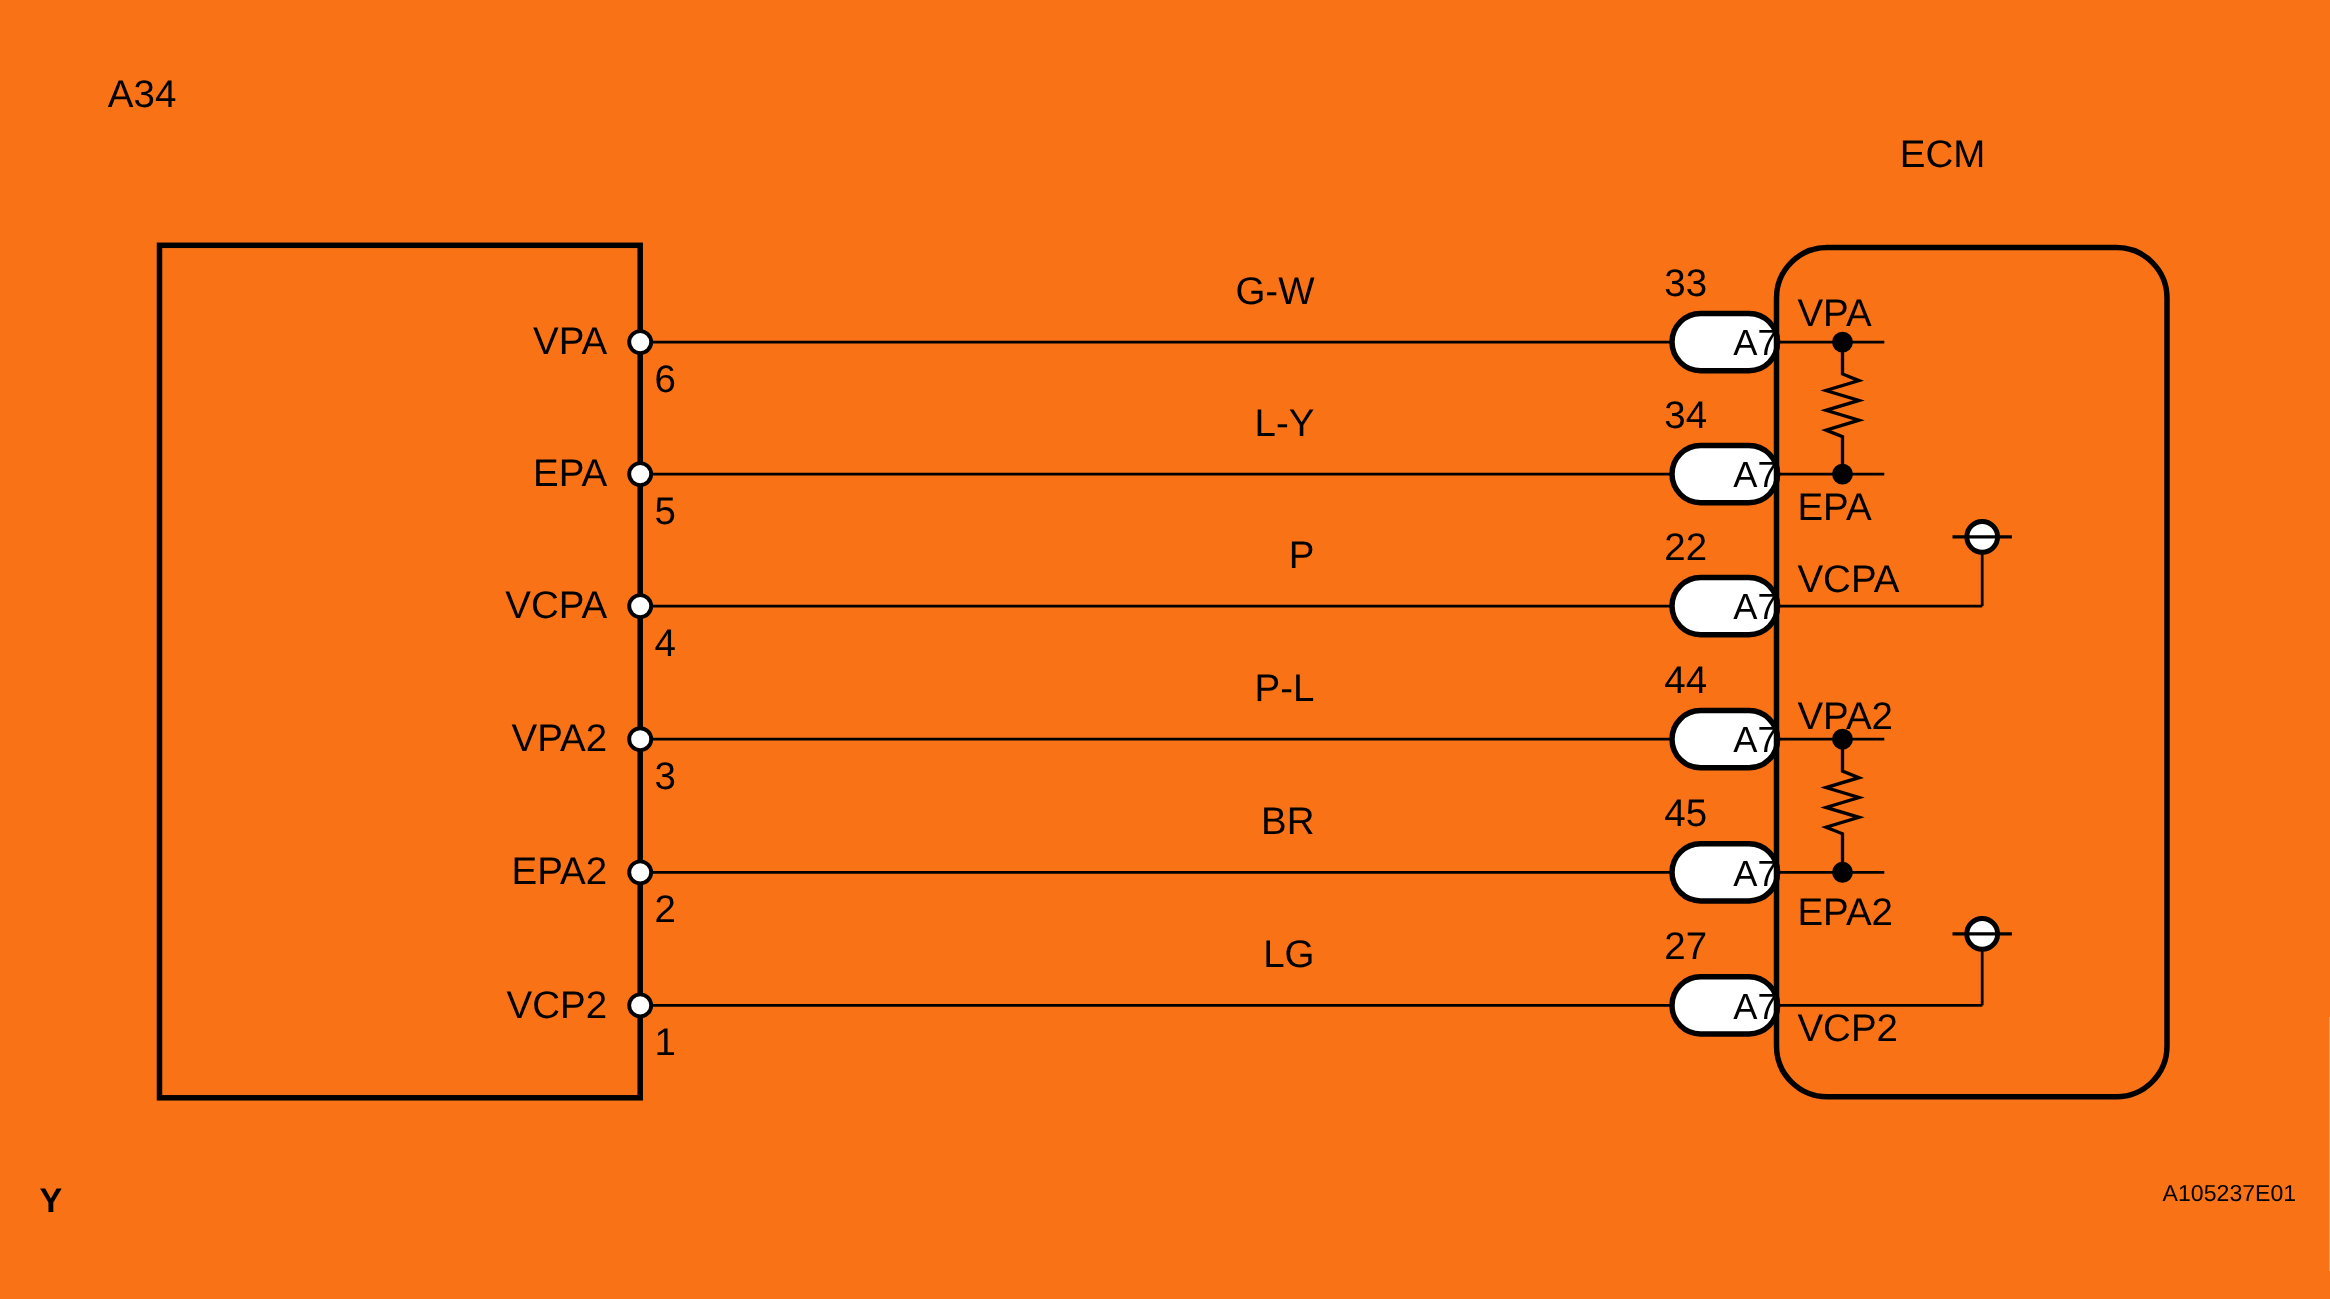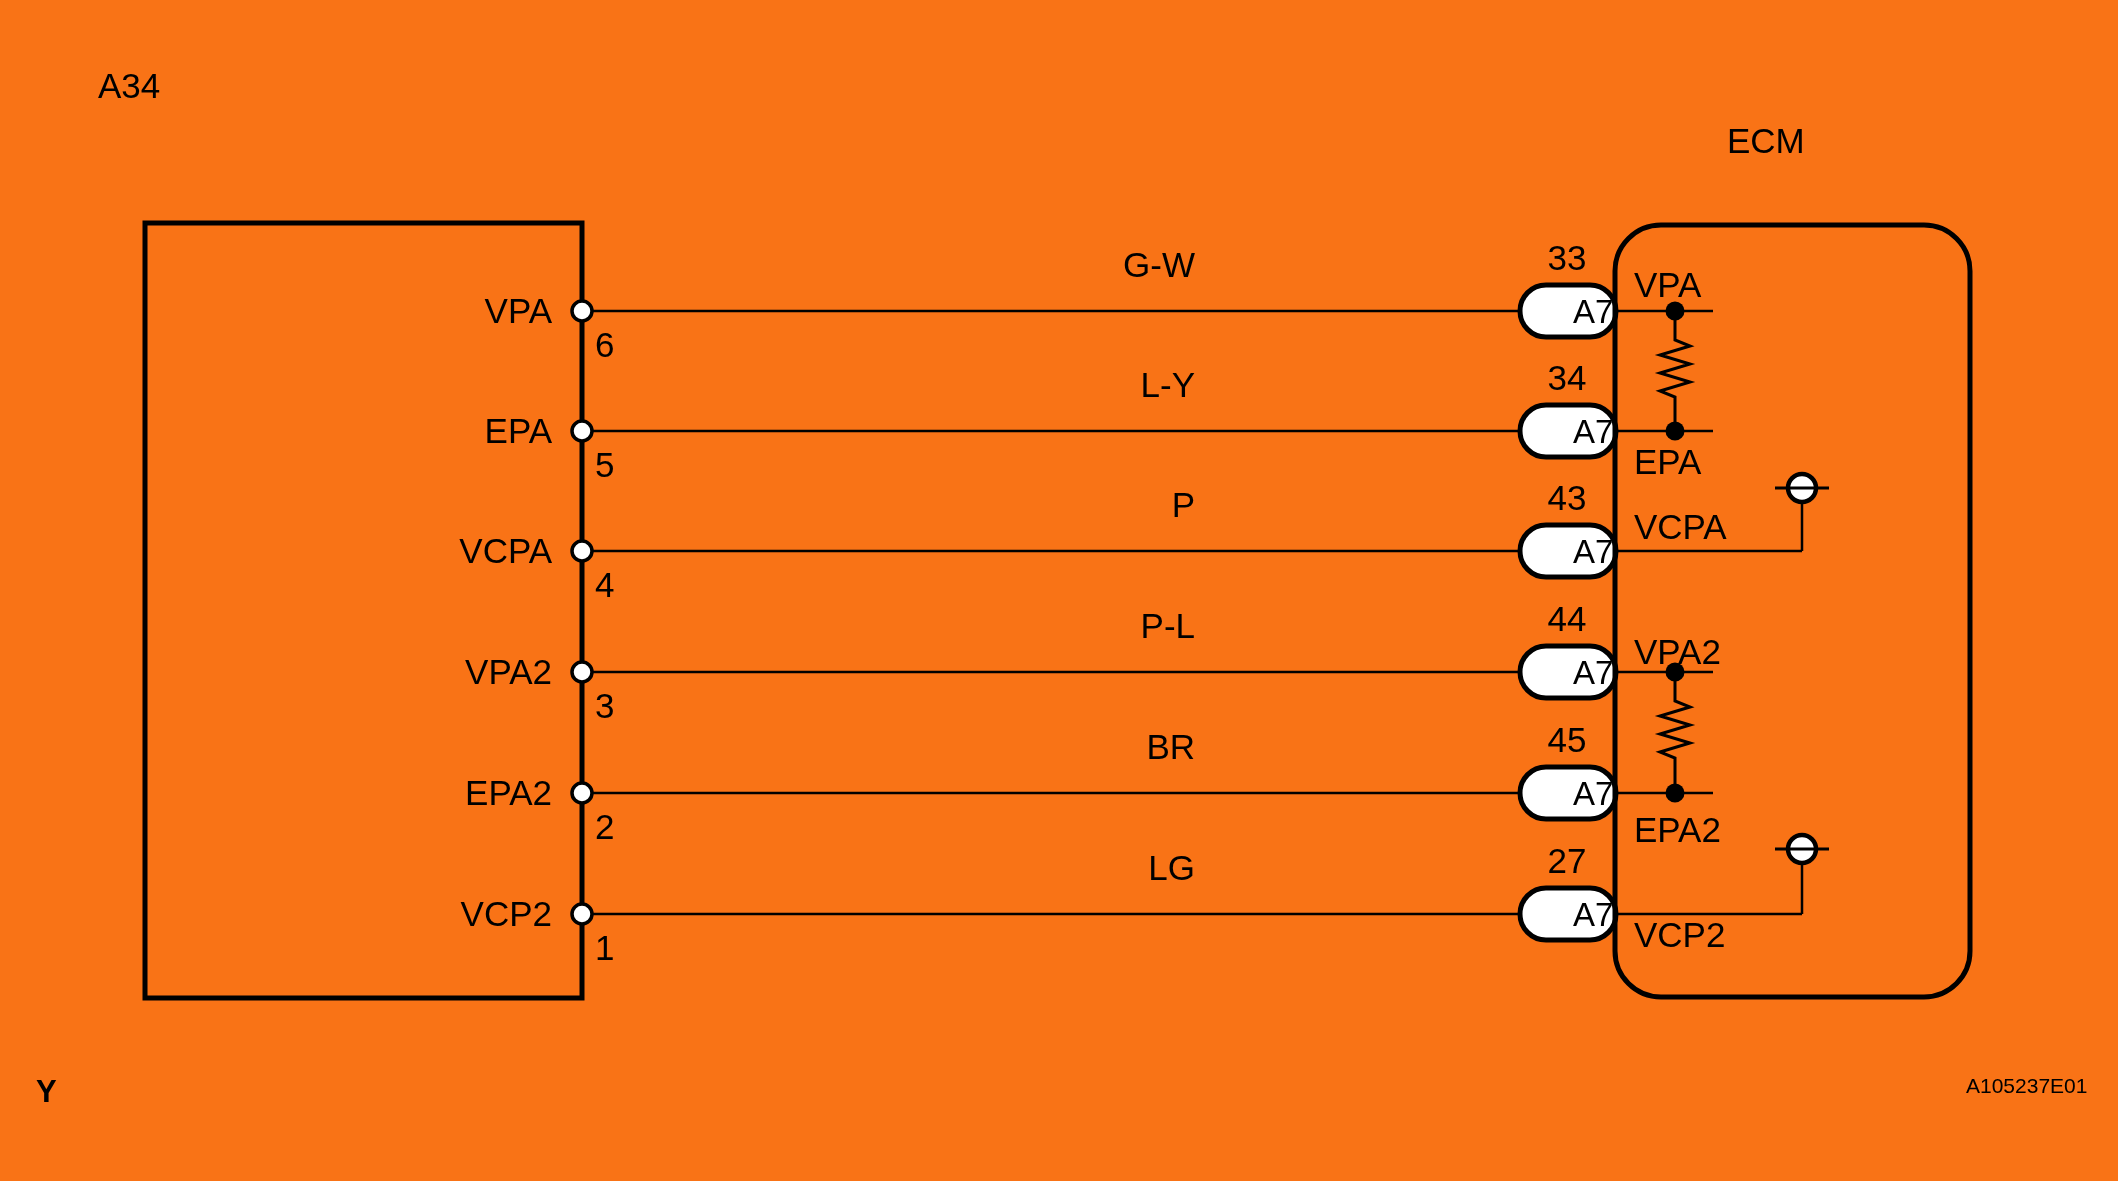--- a/index.html
+++ b/index.html
@@ -16,22 +16,22 @@
   .t {
     position: absolute;
     font-size: 35px;
     line-height: 40px;
     color: #000;
     white-space: nowrap;
   }
   .pin-label   { width: 200px; left: 352px; text-align: right; }
   .pin-number  { left: 595px; }
   .wire-label  { left: 995px;  width: 200px; text-align: right; }
-  .term-number { left: 1513px; width: 108px; text-align: center; }
-  .conn-code   { left: 1573px; width: 96px;  text-align: left; font-size: 33px; }
+  .term-number { left: 1513px; width: 108px; text-align: left; }
+  .conn-code   { left: 1520px; width: 96px;  text-align: right; font-size: 33px; }
   .ecm-signal  { left: 1634px; }
   .footer-mark { font-size: 31px; font-weight: bold; }
   .figure-code { font-size: 21px; line-height: 24px; }
 </style>
 </head>
 <body>
 
 <div class="canvas">
 
   <svg width="2118" height="1181" viewBox="0 0 2118 1181">
@@ -107,21 +107,21 @@
 
   <div class="t wire-label" style="top:245px;">G-W</div>
   <div class="t wire-label" style="top:365px;">L-Y</div>
   <div class="t wire-label" style="top:485px;">P</div>
   <div class="t wire-label" style="top:606px;">P-L</div>
   <div class="t wire-label" style="top:727px;">BR</div>
   <div class="t wire-label" style="top:848px;">LG</div>
 
   <div class="t term-number" style="top:238px;">33</div>
   <div class="t term-number" style="top:358px;">34</div>
-  <div class="t term-number" style="top:478px;">43</div>
+  <div class="t term-number" style="top:478px;">22</div>
   <div class="t term-number" style="top:599px;">44</div>
   <div class="t term-number" style="top:720px;">45</div>
   <div class="t term-number" style="top:841px;">27</div>
 
   <div class="t conn-code" style="top:292px;">A7</div>
   <div class="t conn-code" style="top:412px;">A7</div>
   <div class="t conn-code" style="top:532px;">A7</div>
   <div class="t conn-code" style="top:653px;">A7</div>
   <div class="t conn-code" style="top:774px;">A7</div>
   <div class="t conn-code" style="top:895px;">A7</div>

